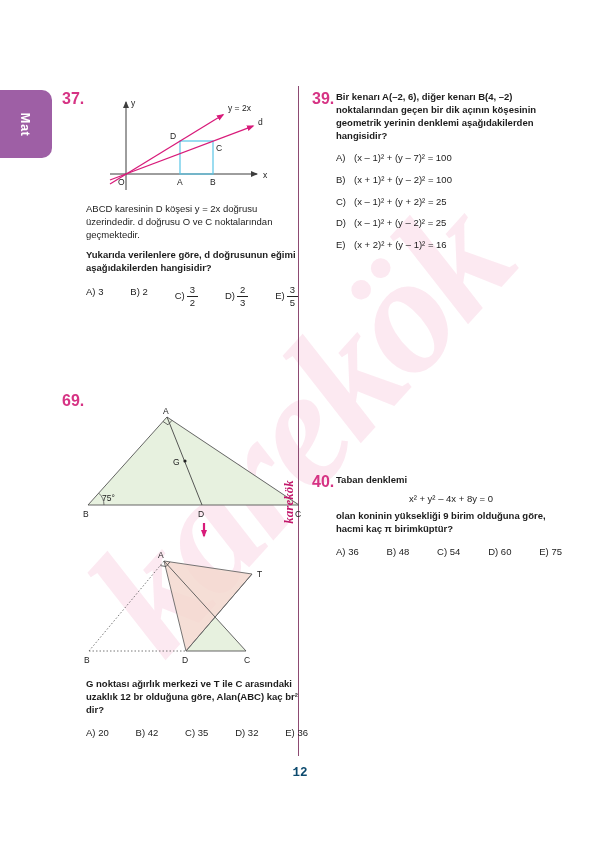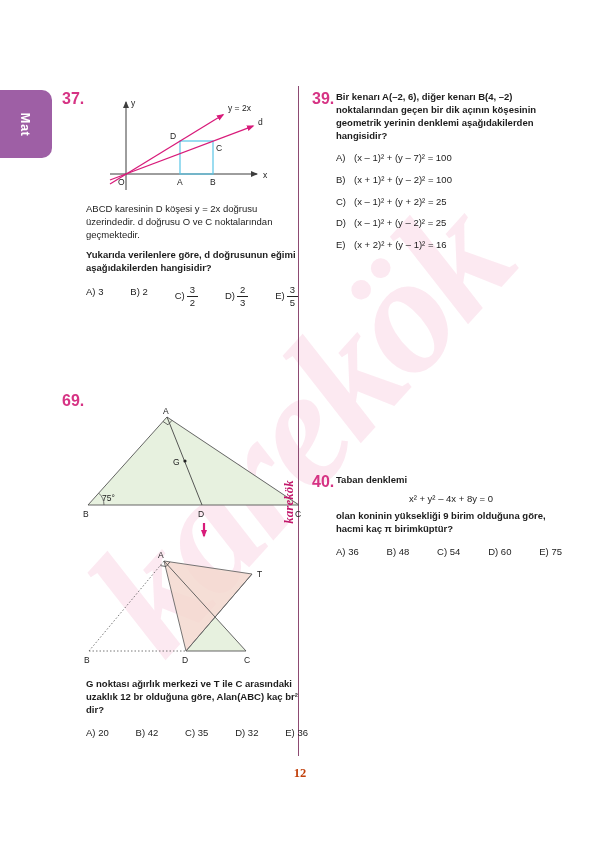--- a/index.html
+++ b/index.html
@@ -30,22 +30,22 @@
   
   .divider { position:absolute; left:298px; top:86px; width:1px; height:670px;
     background:#8d4a72; z-index:1; }
   .brand-vertical {
     position:absolute; left:244px; top:494px; width:90px; text-align:center;
     font-family:"Liberation Serif", serif; font-style:italic; font-weight:bold;
     font-size:13px; color:#c2186b; transform:rotate(-90deg); z-index:2;
   }
   .page-number {
     position:absolute; left:285px; top:766px; width:30px; text-align:center;
-    font-family:Liberation Serif, serif; font-weight:bold; font-size:12.5px;
-    color:#c2410c; z-index:2;
+    font-family:Liberation Mono, monospace; font-weight:bold; font-size:12.5px;
+    color:#0c4a6e; z-index:2;
   }
   
   .qblock { position:absolute; z-index:1; display:flex; }
   .q37 { left:62px; top:90px;  width:240px; }
   .q38 { left:62px; top:392px; width:241px; }
   .q39 { left:312px; top:90px; width:254px; }
   .q40 { left:312px; top:473px; width:254px; }
   .qnum { width:24px; flex:0 0 24px; font-weight:bold; font-size:16px; color:#d63384; }
   .qbody { flex:1; font-size:9.5px; line-height:1.38; }
   .qbody p { margin-bottom:7px; }

